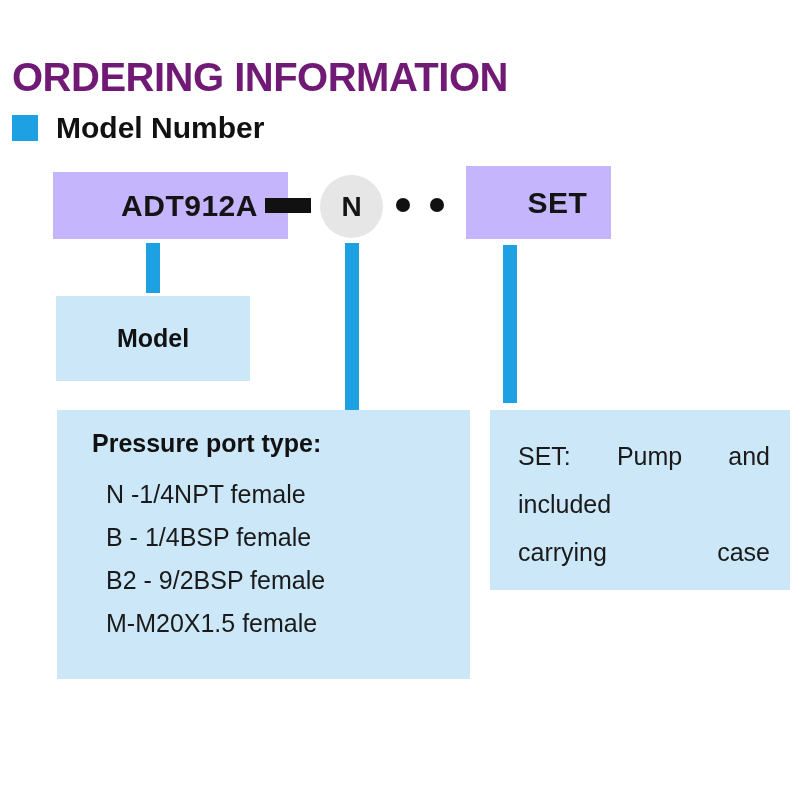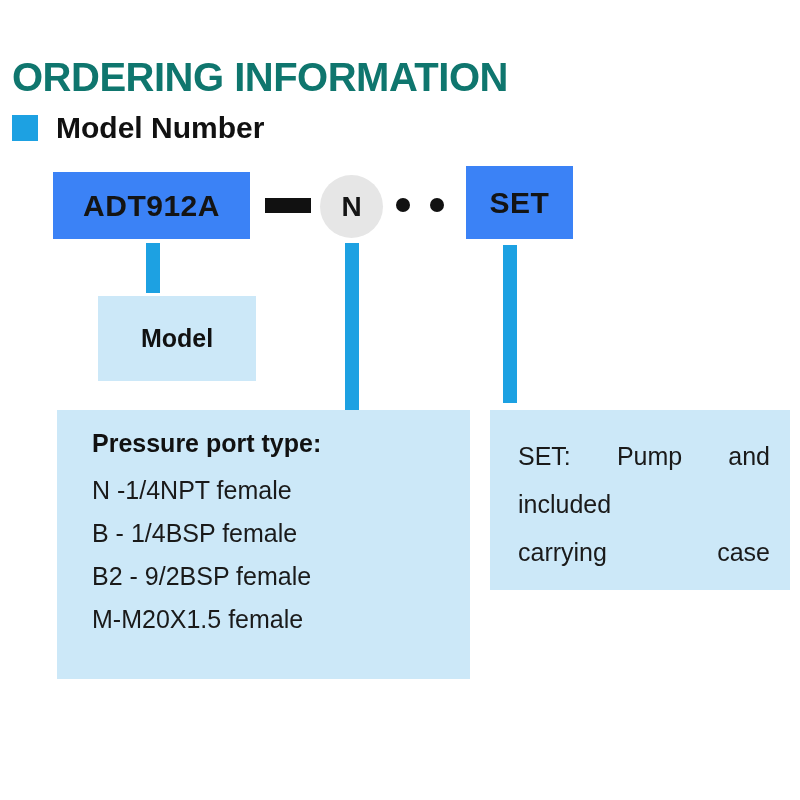--- a/index.html
+++ b/index.html
@@ -17,21 +17,21 @@
   }
 
   
   #page-title {
     position: absolute;
     left: 12px;
     top: 55px;
     font-size: 40px;
     font-weight: bold;
     letter-spacing: -0.5px;
-    color: #0f766e;
+    color: #701a75;
     font-family: "Liberation Sans", sans-serif;
     white-space: nowrap;
   }
 
   
   #subheading-row {
     position: absolute;
     left: 12px;
     top: 113px;
     display: flex;
@@ -49,26 +49,27 @@
     font-weight: bold;
     color: #111111;
     line-height: 1;
     white-space: nowrap;
     text-align: center;
   }
 
   
   .gray-box {
     position: absolute;
-    background: #3b82f6;
+    background: #c4b5fd;
     display: flex;
     align-items: center;
     justify-content: center;
     font-weight: bold;
     color: #141414;
+    padding-left: 38px;
   }
   #box-model-code {
     left: 53px;
     top: 172px;
     width: 197px;
     height: 67px;
     font-size: 30px;
     letter-spacing: 0.5px;
   }
   #box-set-code {
@@ -124,26 +125,25 @@
 
   
   .callout {
     position: absolute;
     background: #cce8f8;
     box-sizing: border-box;
   }
   #callout-model {
     left: 56px;
     top: 296px;
-    width: 158px;
+    width: 194px;
     height: 85px;
     display: flex;
     align-items: center;
     justify-content: center;
-    margin-left: 42px;
   }
   #callout-model-label {
     font-size: 25px;
     font-weight: bold;
     color: #111111;
   }
 
   #callout-port {
     left: 57px;
     top: 410px;
@@ -153,21 +153,21 @@
   }
   #callout-port-title {
     font-size: 25px;
     font-weight: bold;
     color: #111111;
     margin-bottom: 10px;
     line-height: 1.25;
   }
   #callout-port-list {
     list-style: none;
-    margin: 0;
+    margin: 14px;
     padding: 0;
   }
   #callout-port-list li {
     font-size: 25px;
     color: #1a1a1a;
     line-height: 1.72;
     white-space: nowrap;
   }
 
   #callout-set {

